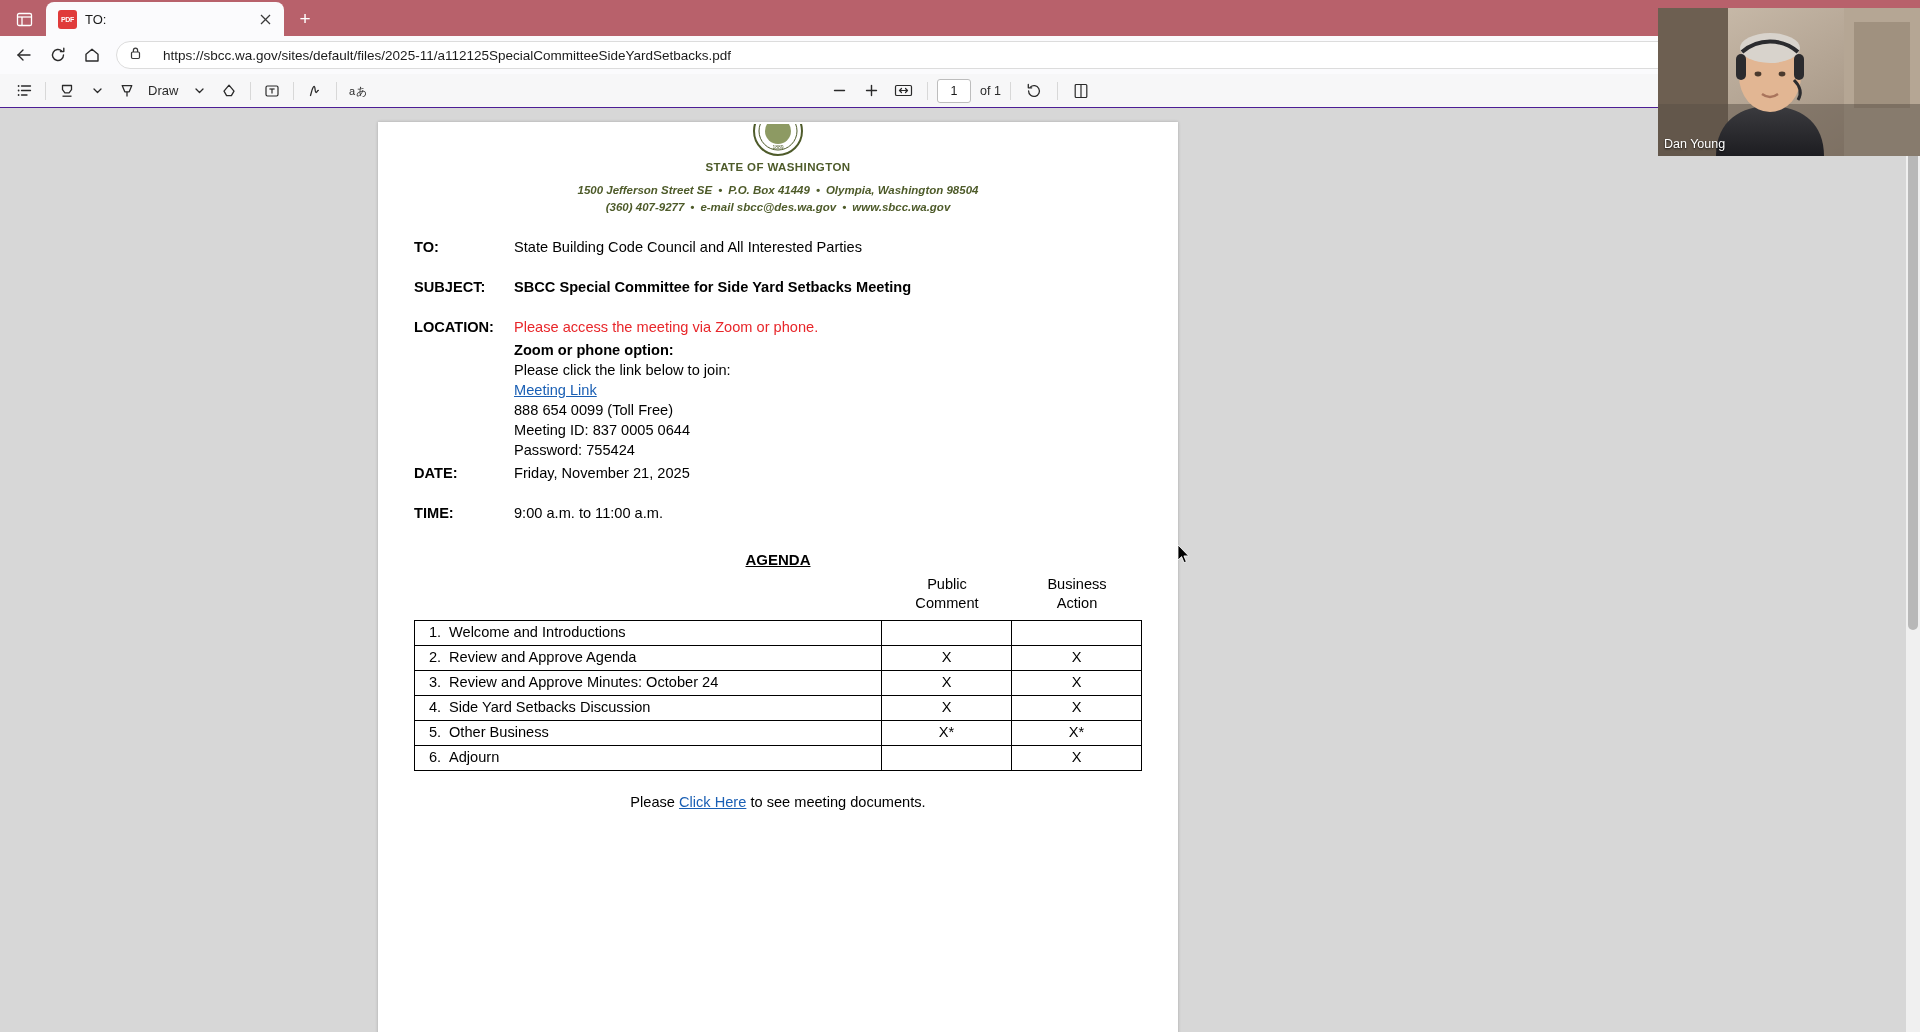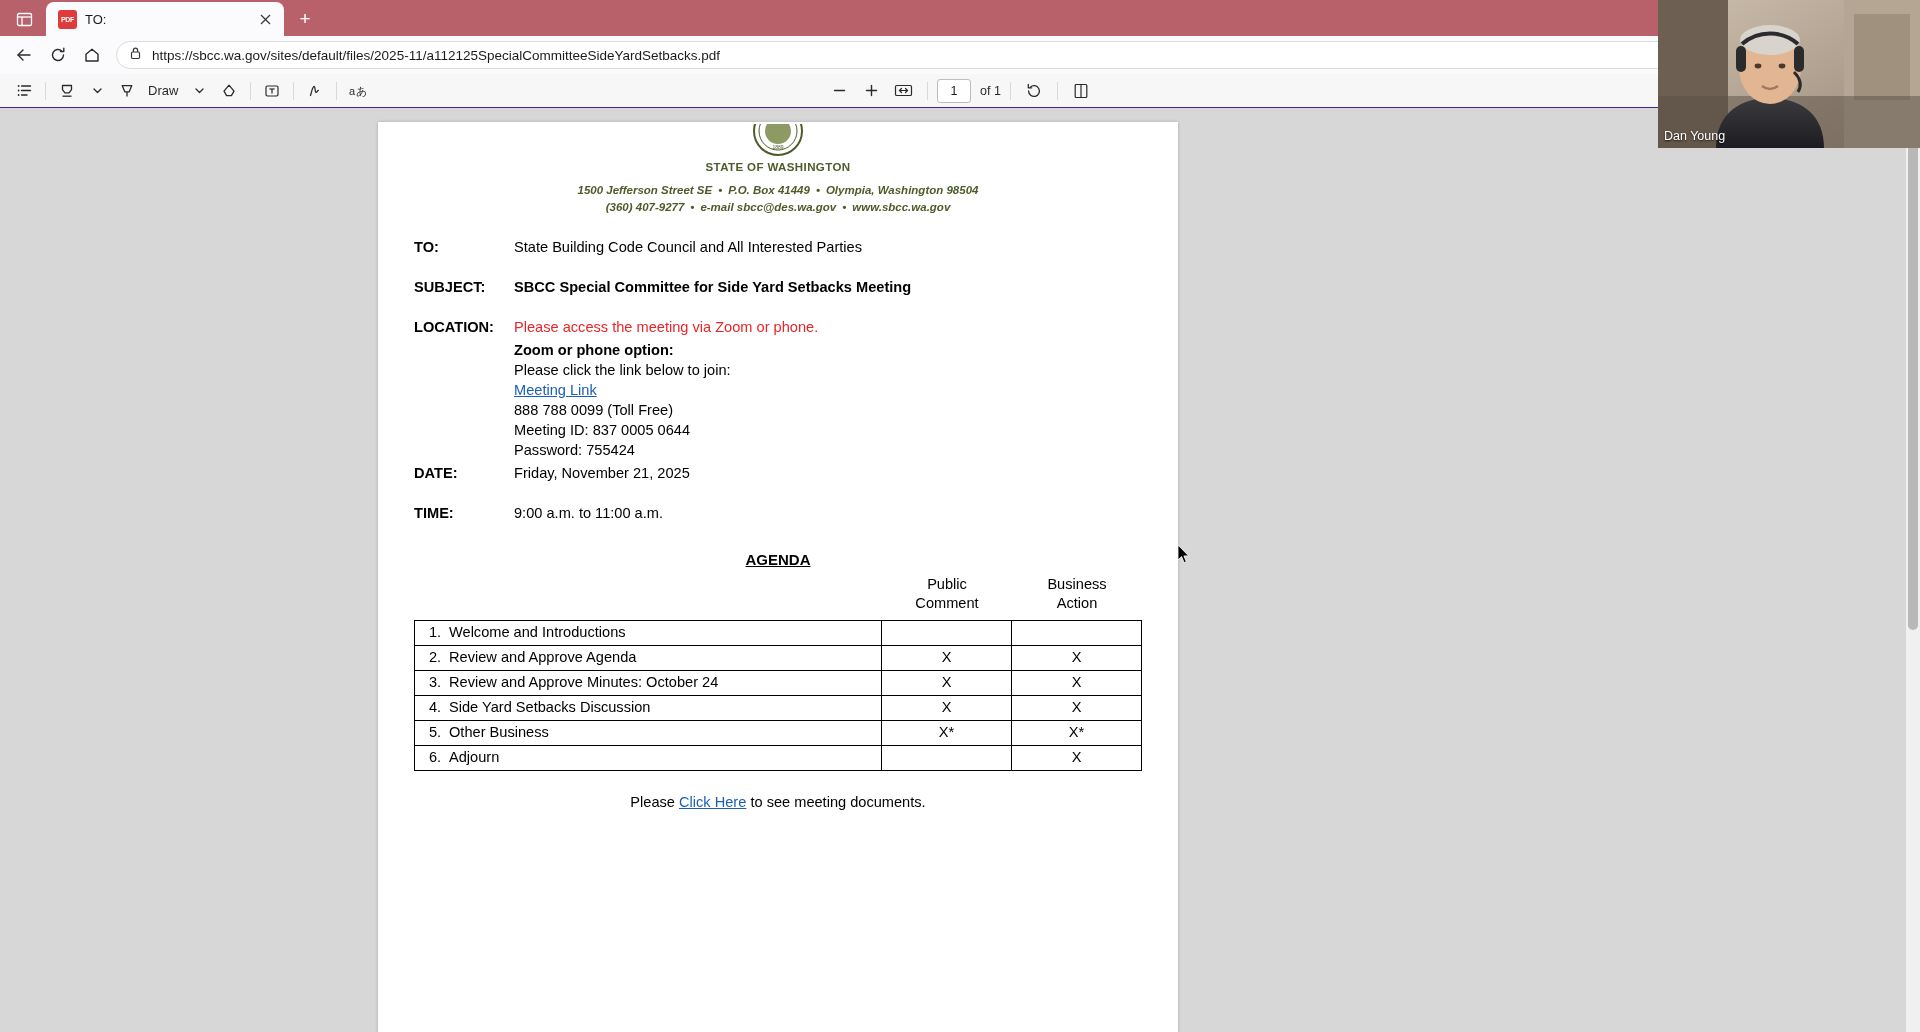--- a/index.html
+++ b/index.html
@@ -45,21 +45,21 @@
   .navbar {
     height: 38px; background: #fbfbfd; display: flex; align-items: center;
     gap: 2px; padding: 0 8px; flex: 0 0 38px;
   }
   .navbtn {
     width: 32px; height: 30px; display: flex; align-items: center; justify-content: center;
     color: #2b2b2b; border-radius: 4px;
   }
   .omnibox {
     flex: 1; height: 28px; background: #ffffff; border: 1px solid #dcdcdc;
-    border-radius: 14px; display: flex; align-items: center; padding: 0 12px; gap: 10px;
+    border-radius: 14px; display: flex; align-items: center; padding: 0 12px; gap: 21px;
     margin-left: 6px; margin-right: 4px;
   }
   .omnibox .url { font-size: 13.5px; color: #1b1b1b; white-space: nowrap; overflow: hidden; }
 
   
   .pdfbar {
     height: 34px; background: #f7f7f8; border-bottom: 1px solid #4c1d95;
     display: flex; align-items: center; padding: 0 10px; gap: 2px; flex: 0 0 34px;
     position: relative;
   }
@@ -128,21 +128,21 @@
   
   .scrollbar { position: absolute; right: 0; top: 0; width: 14px; bottom: 0; background: #f0f0f0; }
   .scrollthumb { position: absolute; left: 2px; width: 10px; top: 2px; height: 520px;
                  background: #b8b8b8; border-radius: 5px; }
 
   
   .cursor { position: absolute; left: 1178px; top: 437px; width: 12px; height: 19px; }
 
   
   .video {
-    position: absolute; right: 0; top: 0; width: 262px; height: 148px;
+    position: absolute; right: 0; top: 8px; width: 262px; height: 148px;
     overflow: hidden; background: #4b4540; z-index: 30;
   }
   .video .bg { position: absolute; inset: 0; }
   .vname {
     position: absolute; left: 6px; bottom: 5px; color: #fff; font-size: 12.5px;
     text-shadow: 0 1px 2px rgba(0,0,0,.8);
   }
 </style>
 </head>
 <body>
@@ -335,21 +335,21 @@
           </div>
 
           <div class="mrow" style="margin-bottom:4px">
             <div class="mlabel">LOCATION:</div>
             <div class="mval red">Please access the meeting via Zoom or phone.</div>
           </div>
           <div class="sub" style="margin-bottom:4px">
             <div class="b">Zoom or phone option:</div>
             <div>Please click the link below to join:</div>
             <div><a class="link" href="#">Meeting Link</a></div>
-            <div>888 788 0099 (Toll Free)</div>
+            <div>888 654 0099 (Toll Free)</div>
             <div>Meeting ID: 837 0005 0644</div>
             <div>Password: 755424</div>
           </div>
 
           <div class="mrow">
             <div class="mlabel">DATE:</div>
             <div class="mval">Friday, November 21, 2025</div>
           </div>
           <div class="mrow" style="margin-bottom:0">
             <div class="mlabel">TIME:</div>

